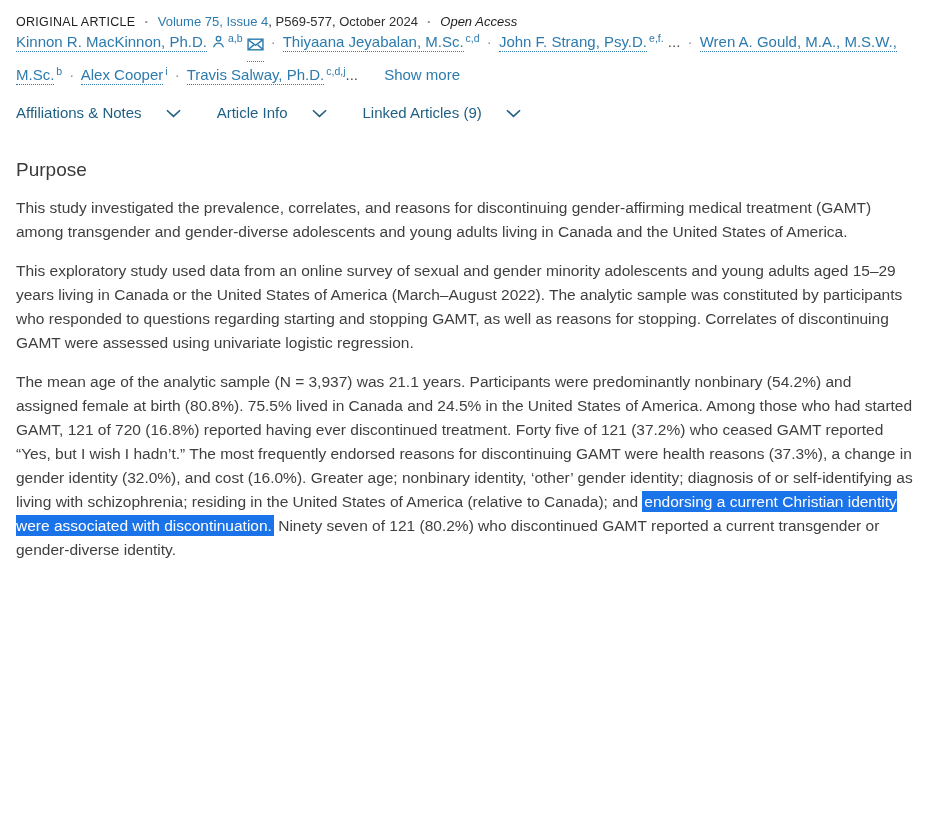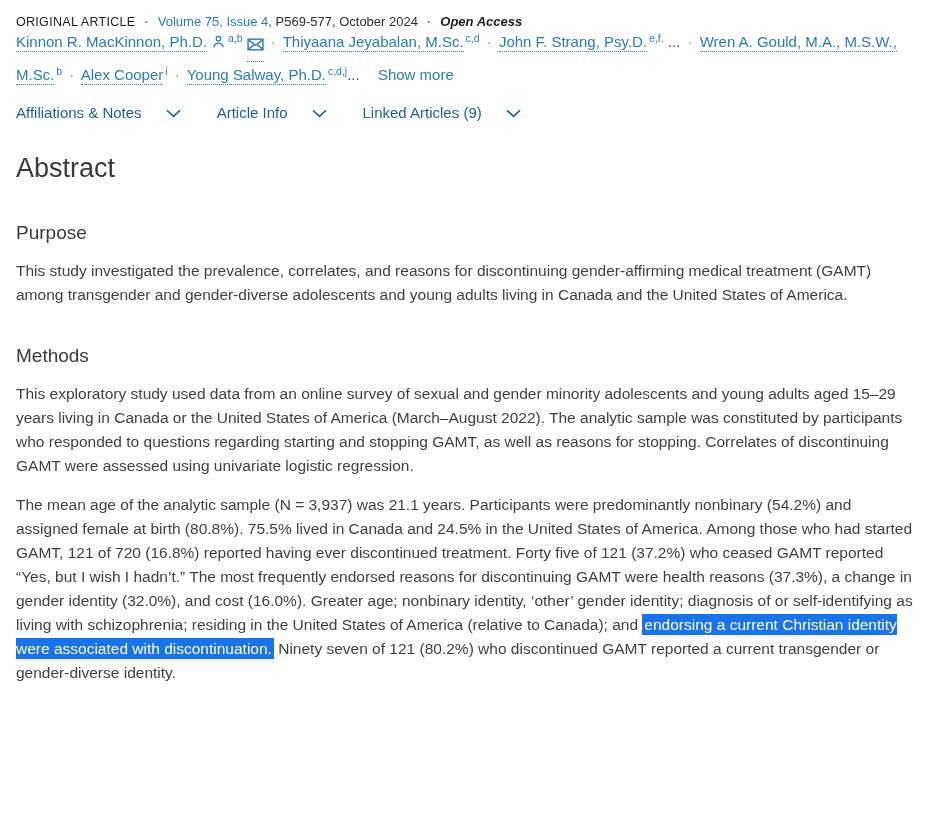--- a/index.html
+++ b/index.html
@@ -20,41 +20,41 @@
 
   
   .meta-bar {
     display: flex; align-items: center; gap: 9px;
     font-size: 13px; color: #2e2e2e; white-space: nowrap;
   }
   .article-type { font-weight: 400; font-size: 12.5px; letter-spacing: .3px; color: #222; }
   .meta-dot { color: #8a8a8a; font-weight: 700; }
   .volume-link { color: var(--link); text-decoration: none; cursor: pointer; }
   .pages-date { color: #2e2e2e; }
-  .open-access { font-weight: 700; font-style: italic; color: #1d1d1d; }
+  .open-access { font-weight: 400; font-style: italic; color: #1d1d1d; }
 
   
   .title {
     margin: 16px 0 6px 0;
     font-size: 23.5px; font-weight: 400; line-height: 31px;
     color: var(--heading); letter-spacing: .1px; max-width: 900px;
   }
 
   
   .authors { font-size: 15px; line-height: 26px; color: #4a4a4a; max-width: 905px; }
   .author-link {
     color: var(--link); text-decoration: none; cursor: pointer;
     border-bottom: 1px dotted var(--link); padding-bottom: 1px;
   }
   .sup { color: var(--link); font-size: 10.5px; position: relative; top: -5px; margin-left: 2px; }
   .sep { color: #8d8d8d; margin: 0 3px; }
   .ellipsis { color: #4a4a4a; }
   .icon { display: inline-block; vertical-align: -2px; margin-left: 4px; }
   .icon.mail { border-bottom: 1px dotted var(--link); padding-bottom: 2px; vertical-align: -4px; cursor: pointer; }
-  .show-more { color: var(--link); cursor: pointer; margin-left: 14px; }
+  .show-more { color: var(--link); cursor: pointer; margin-left: 22px; }
 
   
   .section-nav { display: flex; gap: 36px; margin-top: 15px; }
   .nav-item {
     display: inline-flex; align-items: center; gap: 24px;
     font-size: 15px; color: var(--nav); cursor: pointer;
   }
   .nav-item svg { margin-top: 2px; }
 
   
@@ -96,21 +96,21 @@
     <span class="sep">·</span>
     <span class="author"><a class="author-link" href="#">Thiyaana Jeyabalan, M.Sc.</a><span class="sup">c,d</span></span>
     <span class="sep">·</span>
     <span class="author"><a class="author-link" href="#">John F. Strang, Psy.D.</a><span class="sup">e,f.</span></span>
     <span class="ellipsis">...</span>
     <span class="sep">·</span>
     <span class="author"><a class="author-link" href="#">Wren A. Gould, M.A., M.S.W., M.Sc.</a><span class="sup">b</span></span>
     <span class="sep">·</span>
     <span class="author"><a class="author-link" href="#">Alex Cooper</a><span class="sup">i</span></span>
     <span class="sep">·</span>
-    <span class="author"><a class="author-link" href="#">Young Salway, Ph.D.</a><span class="sup">c,d,j</span></span><span class="ellipsis">...</span>
+    <span class="author"><a class="author-link" href="#">Travis Salway, Ph.D.</a><span class="sup">c,d,j</span></span><span class="ellipsis">...</span>
     <span class="show-more">Show more</span>
   </div>
 
   <nav class="section-nav">
     <span class="nav-item">
         <span>Affiliations &amp; Notes</span>
         <span><svg viewBox="0 0 16 9" width="15" height="9" fill="none" stroke="#1f5f84" stroke-width="1.7">
             <path d="M1 1l7 6.5L15 1"></path>
           </svg></span>
       </span>
@@ -122,24 +122,22 @@
       </span>
     <span class="nav-item">
         <span>Linked Articles (9)</span>
         <span><svg viewBox="0 0 16 9" width="15" height="9" fill="none" stroke="#1f5f84" stroke-width="1.7">
             <path d="M1 1l7 6.5L15 1"></path>
           </svg></span>
       </span>
   </nav>
 
   <section>
-    <h2 class="abstract-heading">Abstract</h2>
 
     <h3 class="sub-heading">Purpose</h3>
     <p class="para">This study investigated the prevalence, correlates, and reasons for discontinuing gender-affirming medical treatment (GAMT) among transgender and gender-diverse adolescents and young adults living in Canada and the United States of America.</p>
 
-    <h3 class="sub-heading">Methods</h3>
     <p class="para">This exploratory study used data from an online survey of sexual and gender minority adolescents and young adults aged 15–29 years living in Canada or the United States of America (March–August 2022). The analytic sample was constituted by participants who responded to questions regarding starting and stopping GAMT, as well as reasons for stopping. Correlates of discontinuing GAMT were assessed using univariate logistic regression.</p>
 
     <p class="para"><span>The mean age of the analytic sample (N = 3,937) was 21.1 years. Participants were predominantly nonbinary (54.2%) and assigned female at birth (80.8%). 75.5% lived in Canada and 24.5% in the United States of America. Among those who had started GAMT, 121 of 720 (16.8%) reported having ever discontinued treatment. Forty five of 121 (37.2%) who ceased GAMT reported “Yes, but I wish I hadn’t.” The most frequently endorsed reasons for discontinuing GAMT were health reasons (37.3%), a change in gender identity (32.0%), and cost (16.0%). Greater age; nonbinary identity, ‘other’ gender identity; diagnosis of or self-identifying as living with schizophrenia; residing in the United States of America (relative to Canada); and </span><span class="hl">endorsing a current Christian identity were associated with discontinuation.</span><span> Ninety seven of 121 (80.2%) who discontinued GAMT reported a current transgender or gender-diverse identity.</span></p>
   </section>
 
 </div>
 
 </body></html>

